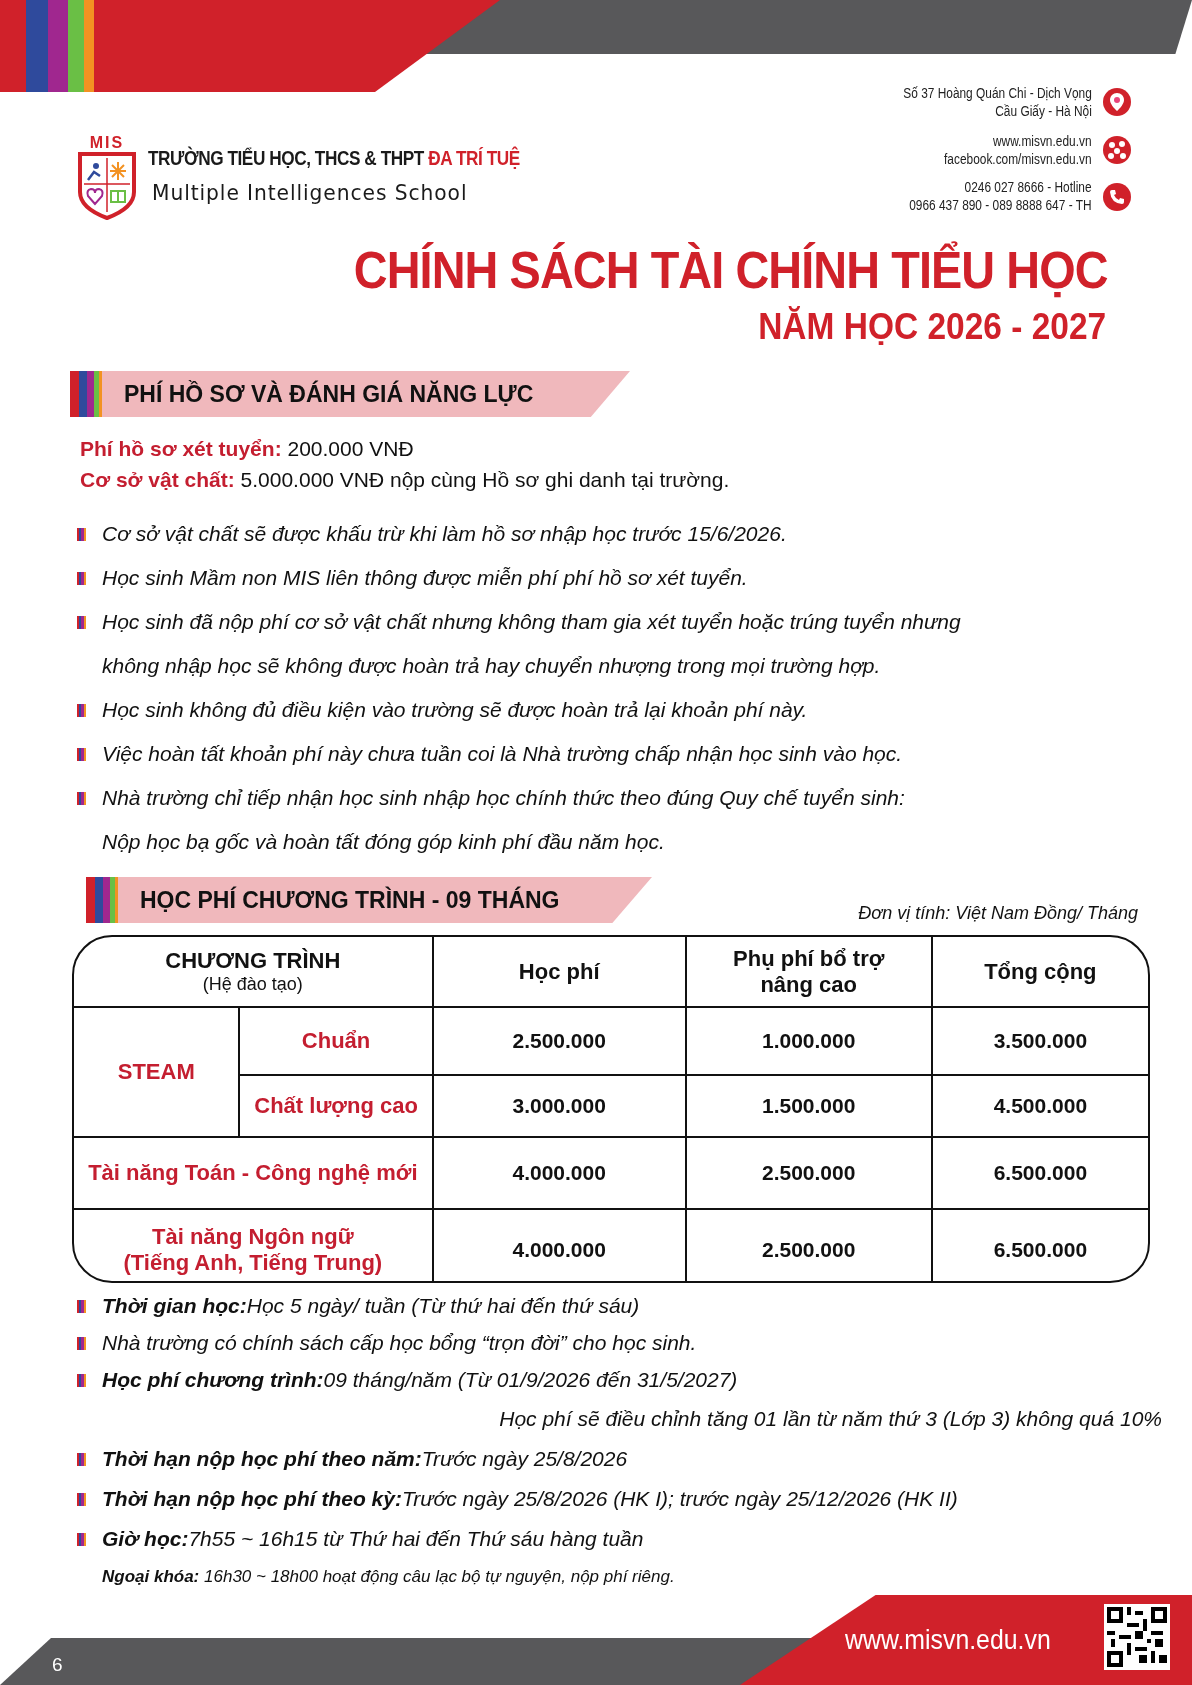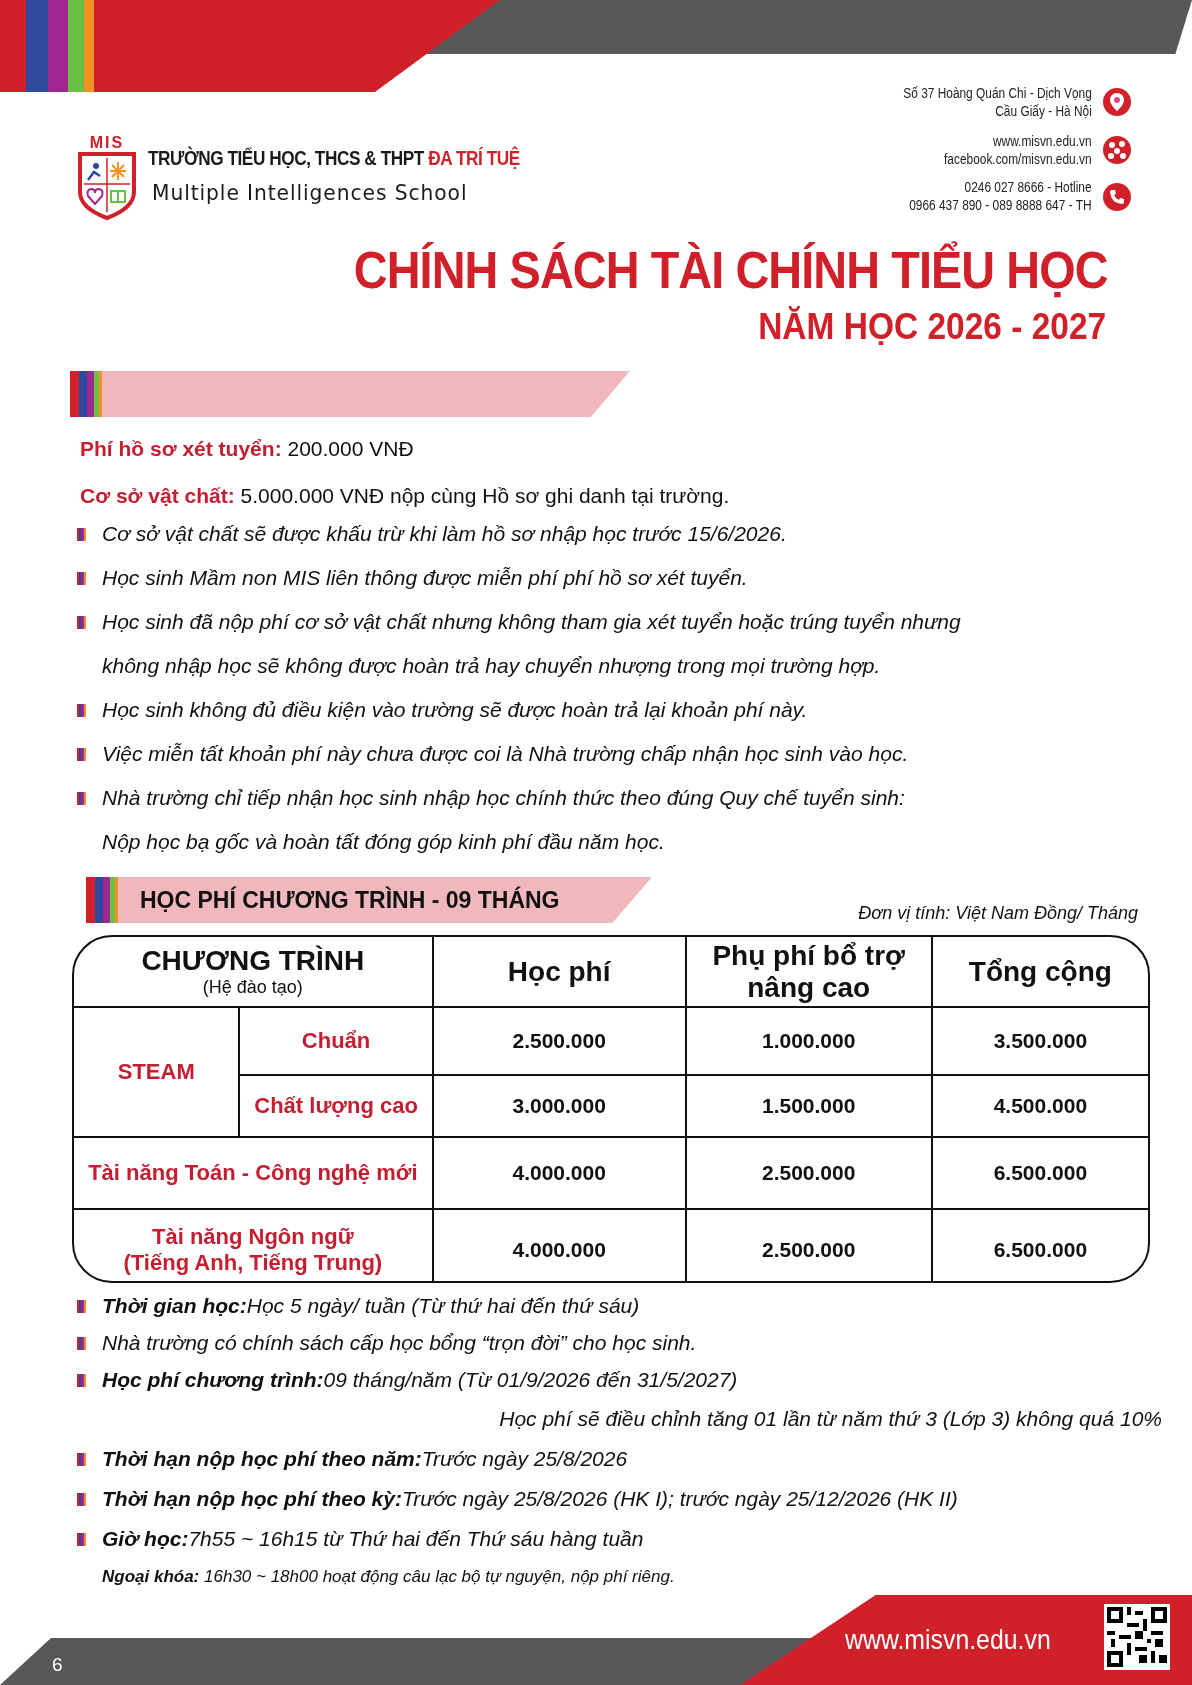--- a/index.html
+++ b/index.html
@@ -47,21 +47,21 @@
 
   
   .tbl-wrap { left: 72px; top: 935px; width: 1078px; height: 348px; border: 2px solid #111;
     border-radius: 40px 40px 40px 40px; overflow: hidden; }
   table { border-collapse: collapse; width: 100%; height: 100%; }
   td { border: 2px solid #111; text-align: center; vertical-align: middle; font-weight: bold; font-size: 21px; }
   tr:first-child td { border-top: none; }
   tr:last-child td { border-bottom: none; }
   td:first-child { border-left: none; }
   td:last-child { border-right: none; }
-  .th-main { font-size: 28px; }
+  .th-main { font-size: 22px; }
   .th-sub { font-size: 18px; font-weight: normal; }
   .red { color: #c41e30; }
 
   .bul2 { left: 77px; font-size: 21px; font-style: italic; white-space: nowrap; display: flex; align-items: center; }
   .bul2 .sq { width: 9px; height: 13px; margin-right: 16px; flex-shrink: 0;
     background: linear-gradient(90deg, #d0212a 0 25%, #2f4a9c 25% 50%, #a0278f 50% 75%, #f39222 75% 100%); }
   .bul2 b { font-weight: bold; text-align: right; }
 
   
   .foot-gray { left: 0; top: 1638px; width: 1020px; height: 47px; background: #58585a;
@@ -135,45 +135,46 @@
 <div class="abs subtitle">NĂM HỌC 2026 - 2027</div>
 
 <div class="abs sec" style="left:70px;top:371px;width:560px;clip-path:polygon(0 0,100% 0,93% 100%,0 100%);">
   <div class="bars">
     <span style="width:9px;background:#d0212a"></span>
       <span style="width:8px;background:#2f4a9c"></span>
       <span style="width:7px;background:#a0278f"></span>
       <span style="width:5px;background:#6abf45"></span>
       <span style="width:3px;background:#f39222"></span>
   </div>
+  <div class="label">PHÍ HỒ SƠ VÀ ĐÁNH GIÁ NĂNG LỰC</div>
 </div>
 
 <div class="abs line" style="top:437px"><span class="lbl">Phí hồ sơ xét tuyển:</span><span> 200.000 VNĐ</span></div>
-<div class="abs line" style="top:484px"><span class="lbl">Cơ sở vật chất:</span><span> 5.000.000 VNĐ nộp cùng Hồ sơ ghi danh tại trường.</span></div>
+<div class="abs line" style="top:468px"><span class="lbl">Cơ sở vật chất:</span><span> 5.000.000 VNĐ nộp cùng Hồ sơ ghi danh tại trường.</span></div>
 
 <div class="abs bul" style="top:522px">
     <span class="sq"></span>
     <span>Cơ sở vật chất sẽ được khấu trừ khi làm hồ sơ nhập học trước 15/6/2026.</span>
   </div>
 <div class="abs bul" style="top:566px">
     <span class="sq"></span>
     <span>Học sinh Mầm non MIS liên thông được miễn phí phí hồ sơ xét tuyển.</span>
   </div>
 <div class="abs bul" style="top:610px">
     <span class="sq"></span>
     <span>Học sinh đã nộp phí cơ sở vật chất nhưng không tham gia xét tuyển hoặc trúng tuyển nhưng</span>
   </div>
 <div class="abs cont" style="top:654px">không nhập học sẽ không được hoàn trả hay chuyển nhượng trong mọi trường hợp.</div>
 <div class="abs bul" style="top:698px">
     <span class="sq"></span>
     <span>Học sinh không đủ điều kiện vào trường sẽ được hoàn trả lại khoản phí này.</span>
   </div>
 <div class="abs bul" style="top:742px">
     <span class="sq"></span>
-    <span>Việc miễn tất khoản phí này chưa được coi là Nhà trường chấp nhận học sinh vào học.</span>
+    <span>Việc hoàn tất khoản phí này chưa tuần coi là Nhà trường chấp nhận học sinh vào học.</span>
   </div>
 <div class="abs bul" style="top:786px">
     <span class="sq"></span>
     <span>Nhà trường chỉ tiếp nhận học sinh nhập học chính thức theo đúng Quy chế tuyển sinh:</span>
   </div>
 <div class="abs cont" style="top:830px">Nộp học bạ gốc và hoàn tất đóng góp kinh phí đầu năm học.</div>
 
 <div class="abs sec" style="left:86px;top:877px;width:566px;clip-path:polygon(0 0,100% 0,93% 100%,0 100%);">
   <div class="bars">
     <span style="width:9px;background:#d0212a"></span>

